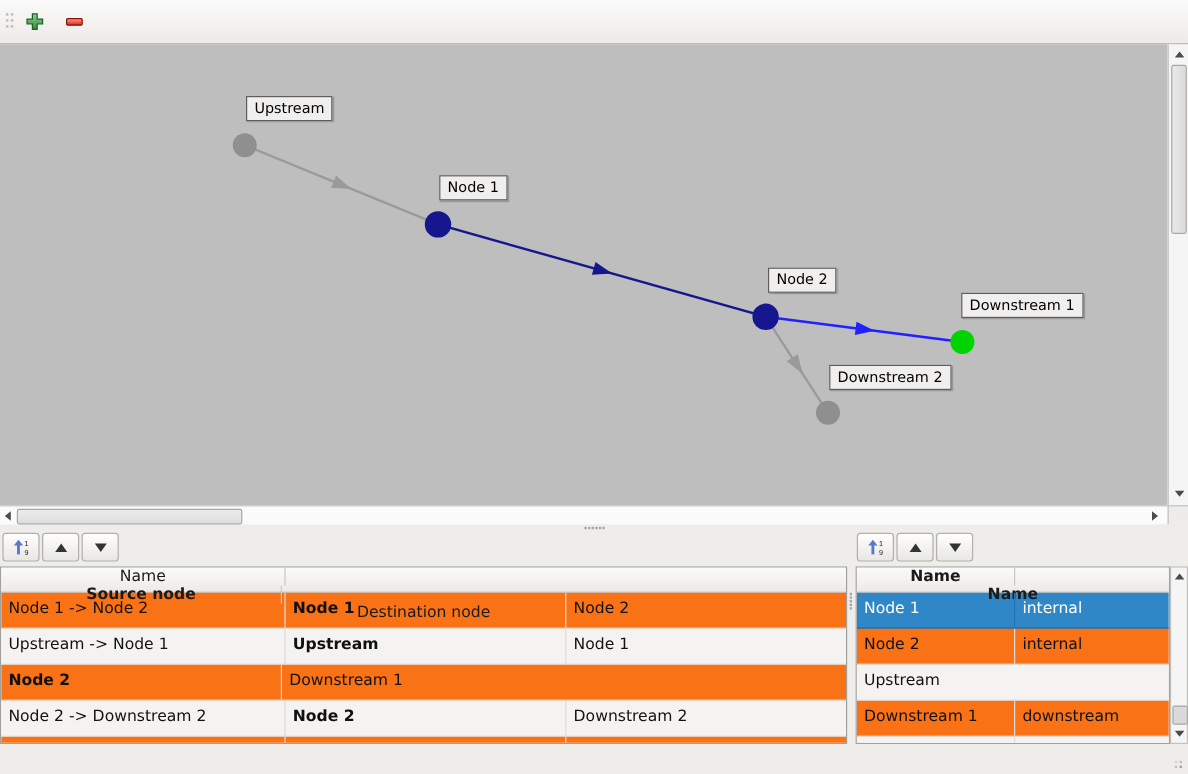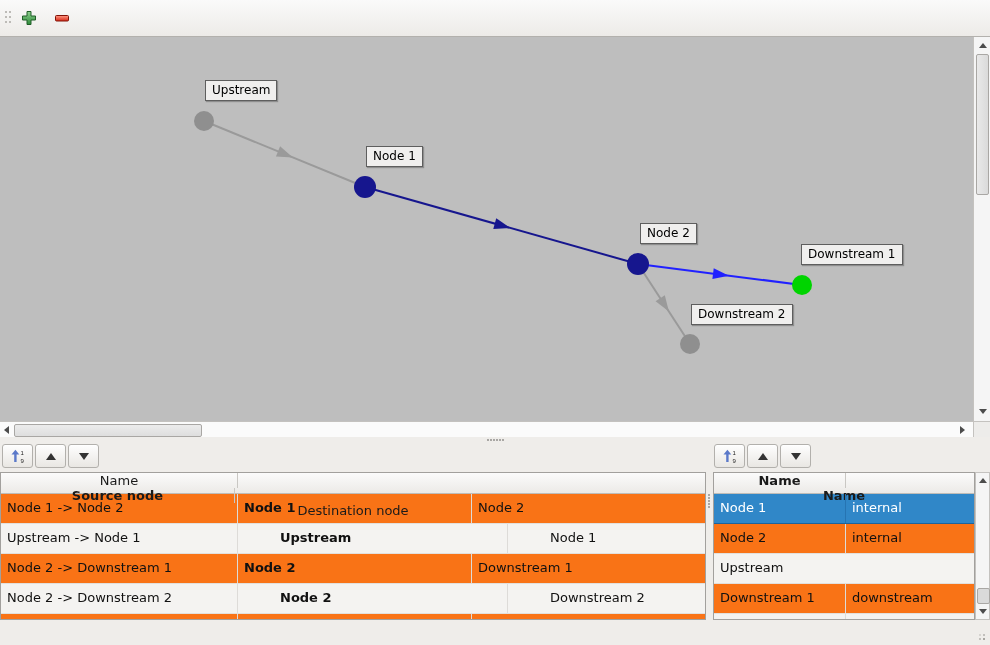--- a/index.html
+++ b/index.html
@@ -63,21 +63,21 @@
   .edges-tbl{left:0;width:706px;height:148px;}
   .nodes-tbl{left:713px;width:262px;height:148px;}
   .thead{display:flex;height:21px;background:linear-gradient(#fbfbfb,#eceae7);border-bottom:1px solid #bebcb8;box-sizing:border-box;flex-direction:column;}
   .th{box-sizing:border-box;border-right:1px solid #c9c7c3;display:flex;align-items:center;justify-content:center;
     font-size:13px;color:#1a1a1a;}
   .th:last-child{border-right:none;}
   .nodes-tbl .th{font-weight:bold;}
   .ew1{width:237px;} .ew2{width:234px;font-weight:bold;} .ew3{flex:1;}
   .nw1{width:132px;} .nw2{flex:1;}
   .trow{display:flex;height:30px;border-bottom:1px solid #e2e0dd;background:#f97316;box-sizing:border-box;}
-  .trow.alt{background:#f4f3f1;gap:36px;}
+  .trow.alt{background:#f4f3f1;}
   .trow.partial{height:6px;border-bottom:none;}
   .td{box-sizing:border-box;border-right:1px solid #dddbd8;font-size:13px;color:#111;
     line-height:28px;padding-left:6px;white-space:nowrap;overflow:hidden;}
   .td:last-child{border-right:none;}
   .trow.selected{color:#fff;border-bottom-color:#1e639b;}
   .trow.selected .td{color:#fff;border-right-color:#2674b2;}
 
   .nodes-scroll{position:absolute;left:975px;top:29px;width:15px;height:148px;background:#f5f5f5;
     border:1px solid #c4c2bf;box-sizing:border-box;}
   .nodes-scroll .thumb{position:absolute;left:1px;bottom:15px;width:11px;height:14px;
@@ -212,21 +212,20 @@
         <div class="td ew1">Node 1 -&gt; Node 2</div>
         <div class="td ew2">Node 1</div>
         <div class="td ew3">Node 2</div>
       </div>
       <div class="trow alt">
         <div class="td ew1">Upstream -&gt; Node 1</div>
         <div class="td ew2">Upstream</div>
         <div class="td ew3">Node 1</div>
       </div>
       <div class="trow">
-        <div class="td ew1">Node 2 -&gt; Downstream 1</div>
         <div class="td ew2">Node 2</div>
         <div class="td ew3">Downstream 1</div>
       </div>
       <div class="trow alt">
         <div class="td ew1">Node 2 -&gt; Downstream 2</div>
         <div class="td ew2">Node 2</div>
         <div class="td ew3">Downstream 2</div>
       </div>
       <div class="trow partial">
         <div class="td ew1"></div>

